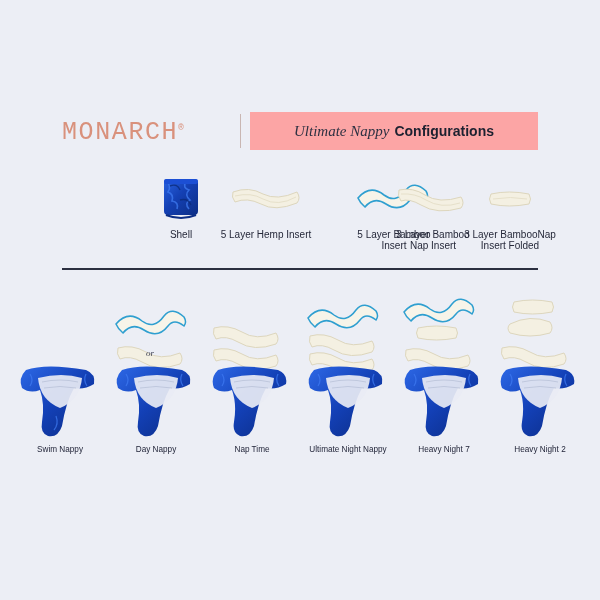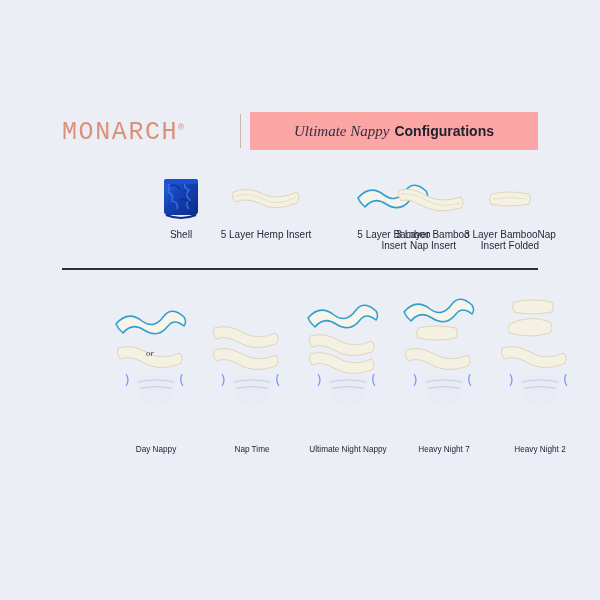--- a/index.html
+++ b/index.html
@@ -232,20 +232,40 @@
     <div class="cap">3 Layer
 BambooNap
 Insert Folded</div>
   </div>
 </div>
 
 <div id="section-rule"></div>
 
 <div id="configs-row">
 
+  <div class="config" style="left:4px;">
+    <div class="stack">
+      <svg width="96" height="150" viewBox="0 0 96 150">
+        <defs>
+          <linearGradient id="bg1" x1="0" y1="0" x2="1" y2="1">
+            <stop offset="0%" stop-color="#2d68e6"></stop>
+            <stop offset="50%" stop-color="#1340b6"></stop>
+            <stop offset="100%" stop-color="#0b2a80"></stop>
+          </linearGradient>
+        </defs>
+        <g transform="translate(4,72)">
+          <path d="M10 6 q20 -7 60 0 q10 4 8 14 q-10 6 -20 4 q-8 14 -12 38 q-4 12 -14 10 q-8 -3 -6 -14 q3 -18 -2 -32 q-10 4 -18 -2 q-4 -10 4 -18 z" fill="url(#bg1)"></path>
+          <path d="M22 14 q24 -6 44 0 q-2 22 -22 30 q-20 -8 -22 -30 z" fill="#e9ecf4" opacity="0.92"></path>
+          <path d="M26 18 q18 -4 36 0 M28 24 q16 -3 32 0" stroke="#b9c2d8" stroke-width="0.8" fill="none"></path>
+          <path d="M14 10 q4 6 0 12 M70 10 q-3 6 1 12 M40 52 q3 8 -2 14" stroke="#3f7bf2" stroke-width="1.3" fill="none" opacity="0.7"></path>
+        </g>
+      </svg>
+    </div>
+    <div class="label">Swim Nappy</div>
+  </div>
 
   <div class="config" style="left:100px;">
     <div class="stack">
       <svg width="96" height="150" viewBox="0 0 96 150">
         <g transform="translate(4,18)">
           <path d="M4 14 q12 -14 26 -3 q12 9 22 -5 q8 -10 20 1 q3 5 0 9 q-10 -8 -16 0 q-10 13 -24 4 q-12 -8 -21 3 q-5 -4 -7 -9 z" fill="#f7f4e9" stroke="#2f9fd0" stroke-width="1.5"></path>
         </g>
         <g transform="translate(4,48)">
           <path d="M6 8 q14 -4 28 4 q14 9 34 1 q4 6 0 11 q-22 8 -38 -2 q-12 -7 -22 -3 q-4 -5 -2 -11 z" fill="#f4f0e2" stroke="#ddd6bd" stroke-width="1"></path>
         </g>

